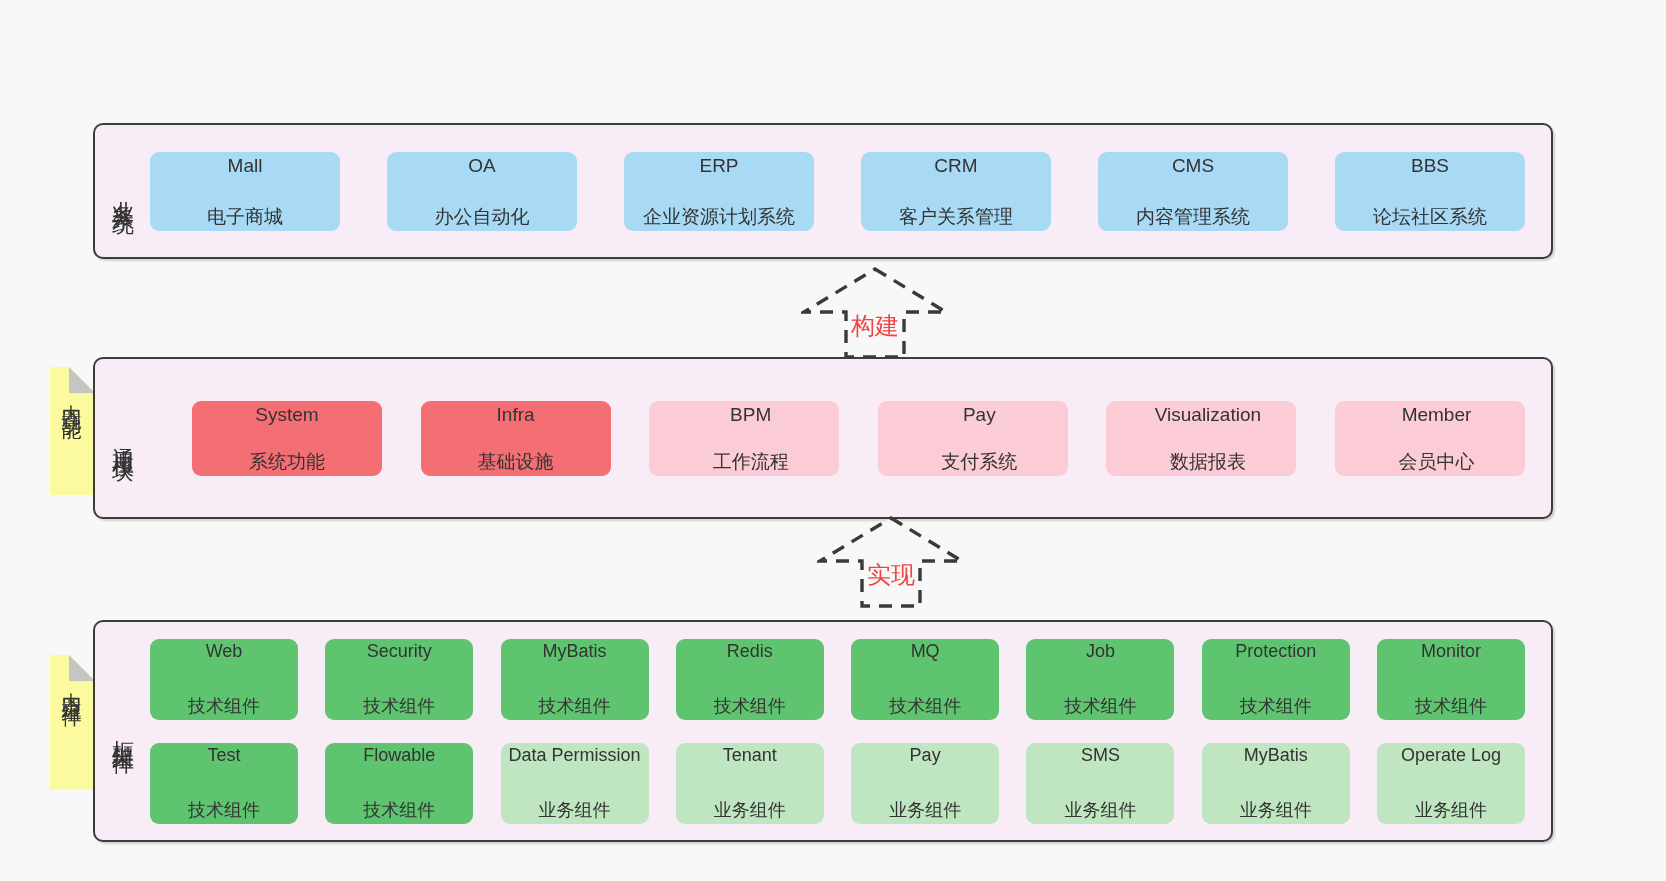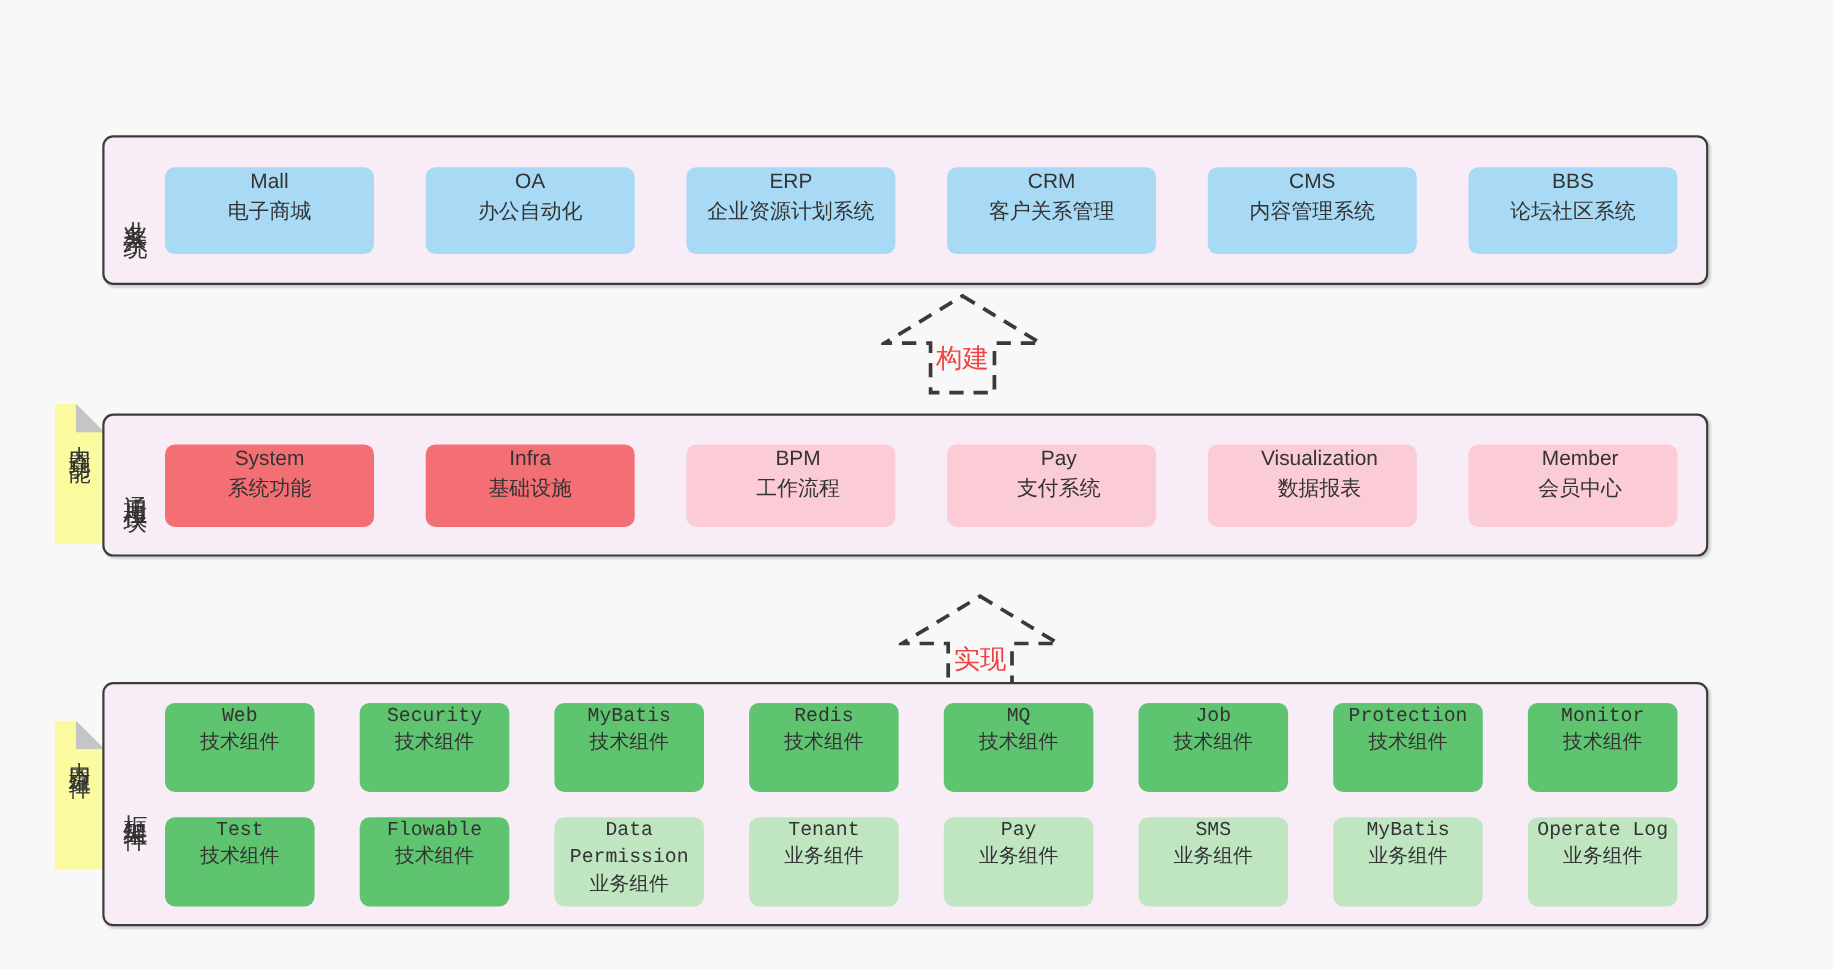--- a/index.html
+++ b/index.html
@@ -44,21 +44,21 @@
     left:93px;
     width:1460px;
     background:#f8edf6;
     border:2px solid #3c3c3c;
     border-radius:10px;
     box-shadow:2px 2px 2px rgba(0,0,0,0.15);
     display:flex;
     align-items:center;
   }
   .layer-top { top:123px; height:136px; }
-  .layer-mid { top:376px; height:130px; }
+  .layer-mid { top:357px; height:162px;gap:42px; }
   .layer-bot { top:620px; height:222px; }
   .layer-label {
     writing-mode:vertical-rl;
     text-orientation:upright;
     font-size:22px;
     letter-spacing:4px;
     margin-left:13px;
     flex:0 0 auto;
     color:#333;
   }
@@ -75,42 +75,42 @@
     flex-direction:column;
     gap:23px;
     padding:0 26px 0 12px;
   }
   .rows .boxes { flex:none; padding:0; }
   .box {
     border-radius:9px;
     display:flex;
     flex-direction:column;
     align-items:center;
-    justify-content:flex-start;
+    justify-content:space-between;
     text-align:center;
     font-size:19px;
     line-height:1.45;
     color:#333;
   }
   .box-wide { width:190px; height:79px; }
   .layer-mid .box-wide { height:75px; }
-  .box-sm { width:136px; height:81px; font-size:18px; line-height:1.4;font-family:Liberation Mono, monospace; }
+  .box-sm { width:148px; height:81px; font-size:18px; line-height:1.4; }
   .blue   { background:#a8daf5; }
   .red    { background:#f46f74; }
   .pink   { background:#fbccd5;padding-left:13px; }
   .gdark  { background:#5fc470; }
   .glight { background:#bfe6c1; }
   
   .arrow {
     position:absolute;
     width:148px;
     height:94px;
   }
   .arrow-1 { left:801px; top:266px; }
-  .arrow-2 { left:817px; top:539px; }
+  .arrow-2 { left:817px; top:515px; }
   .arrow svg { display:block; width:100%; height:100%; }
   .arrow-label {
     position:absolute;
     left:50%;
     top:44px;
     transform:translateX(-50%);
     background:#f8f8f8;
     font-size:24px;
     padding:0 3px;
     color:#ef4444;

